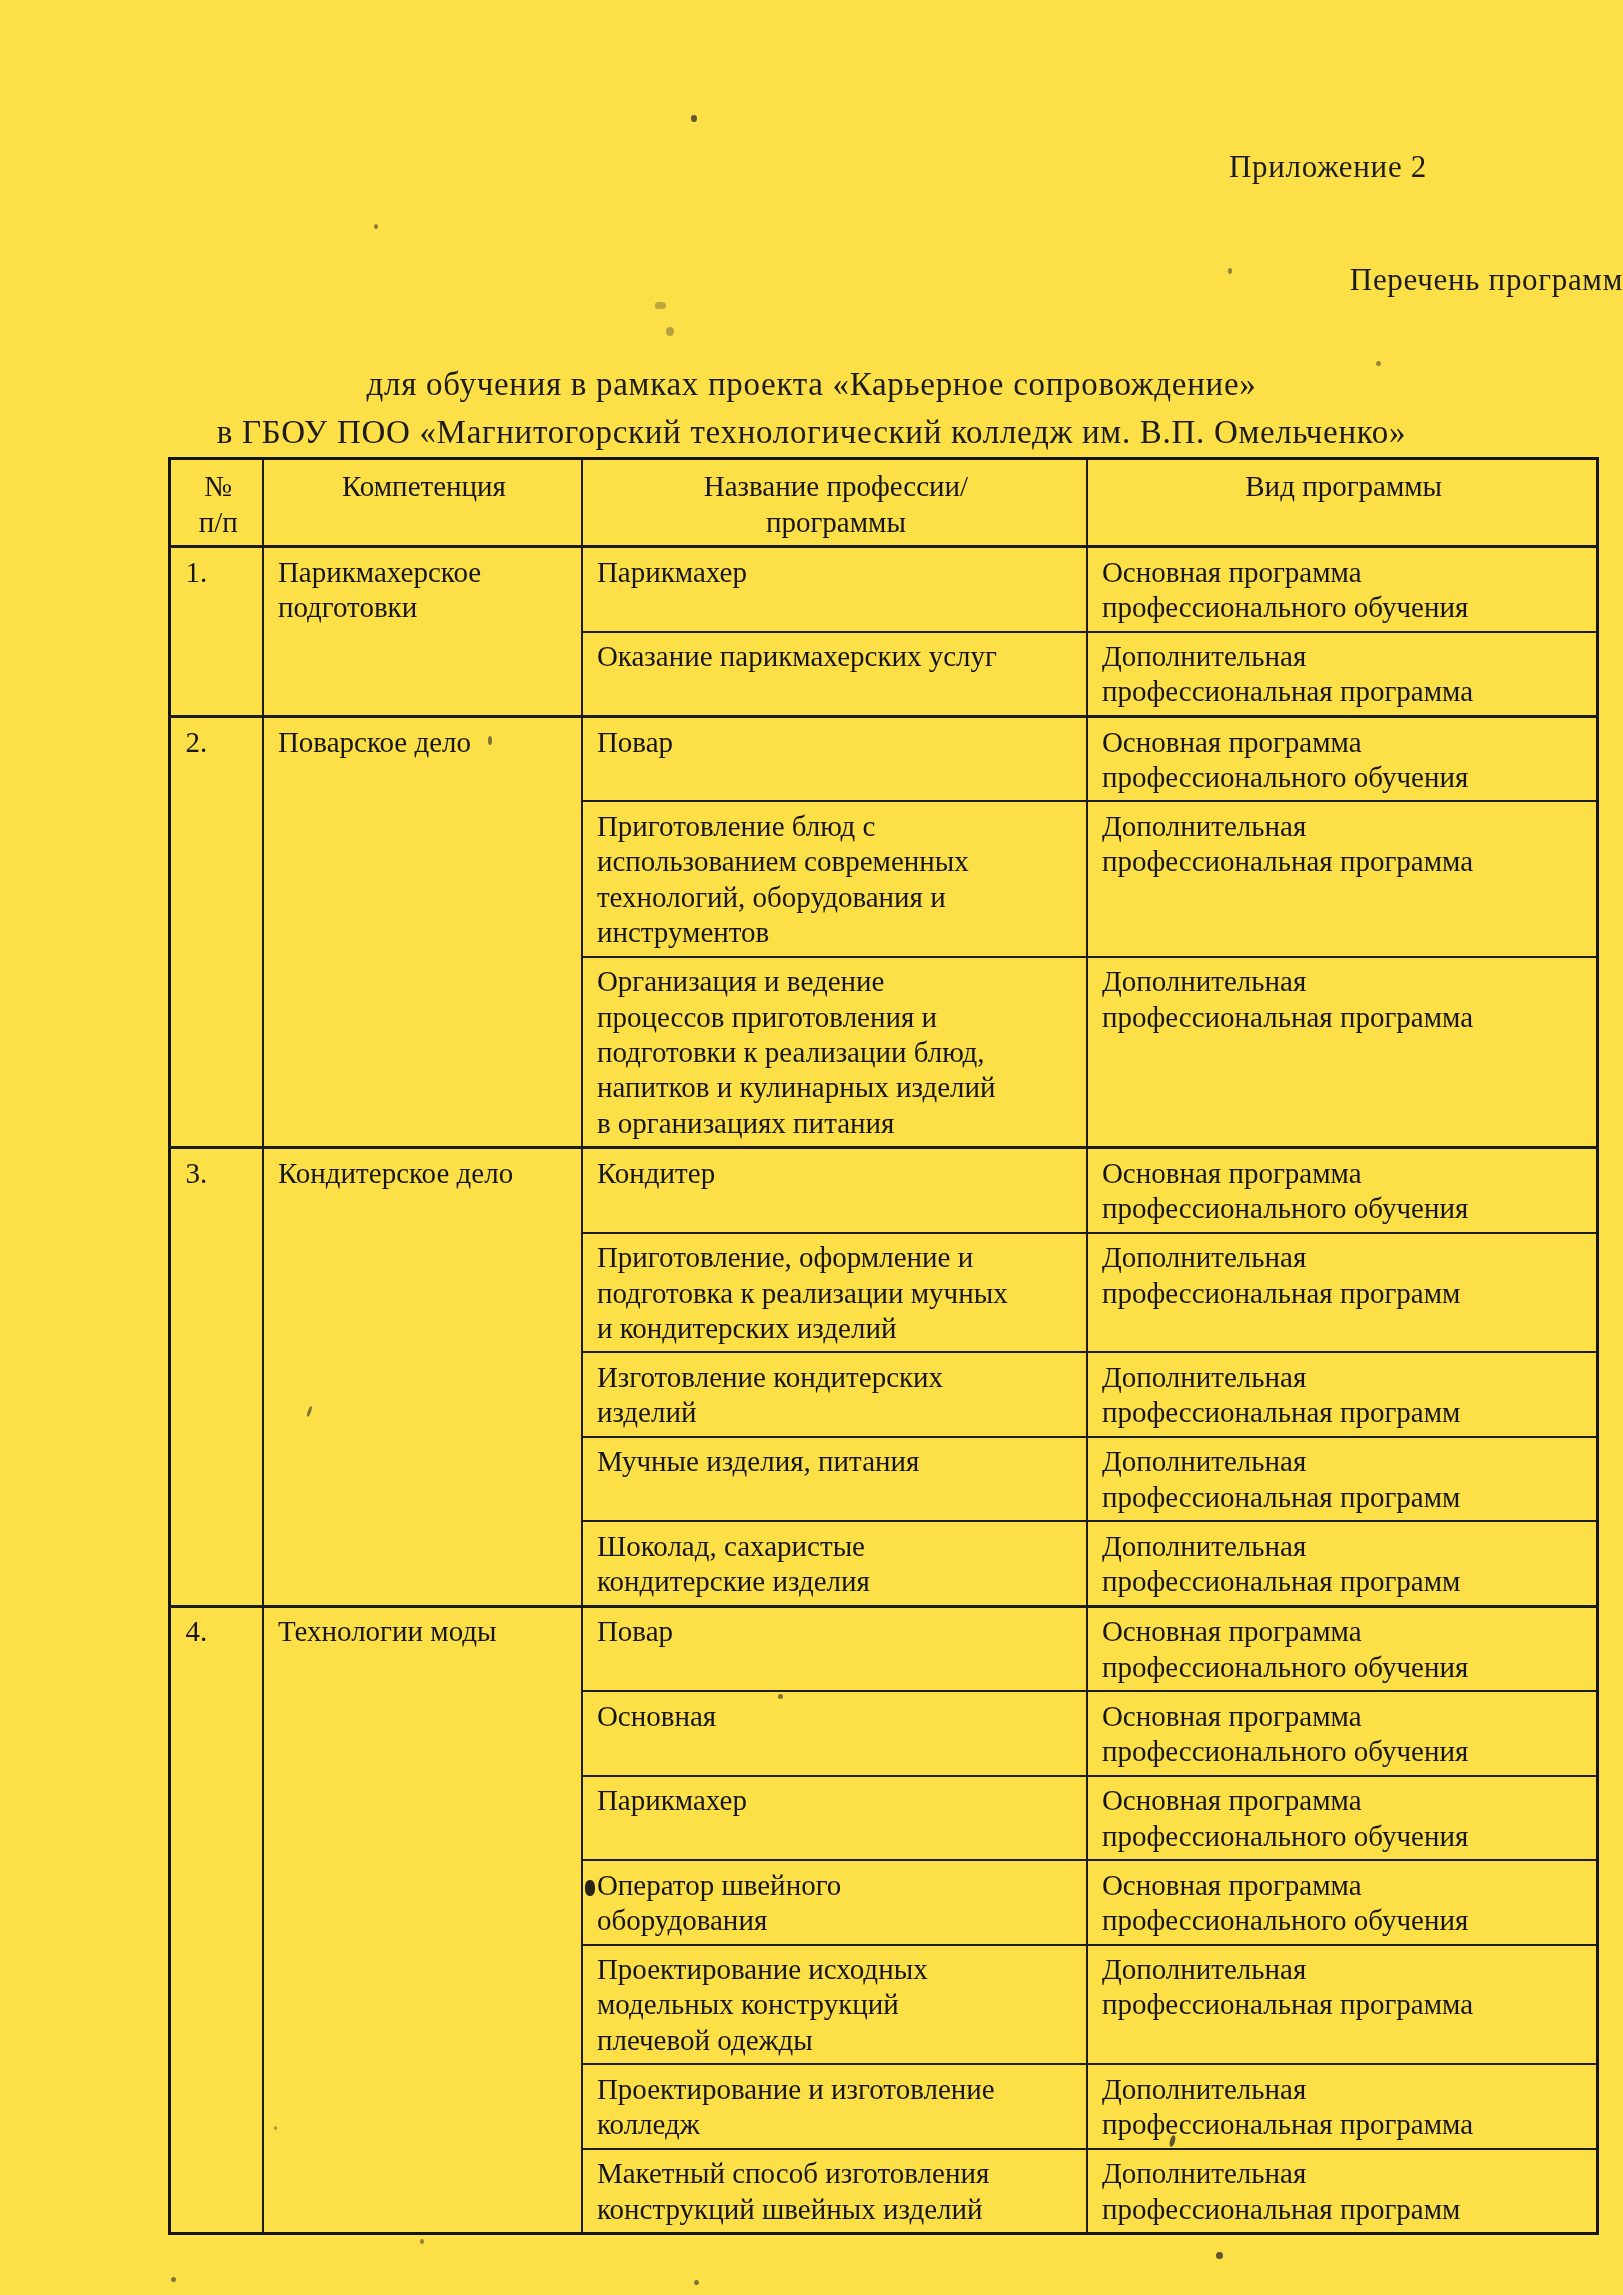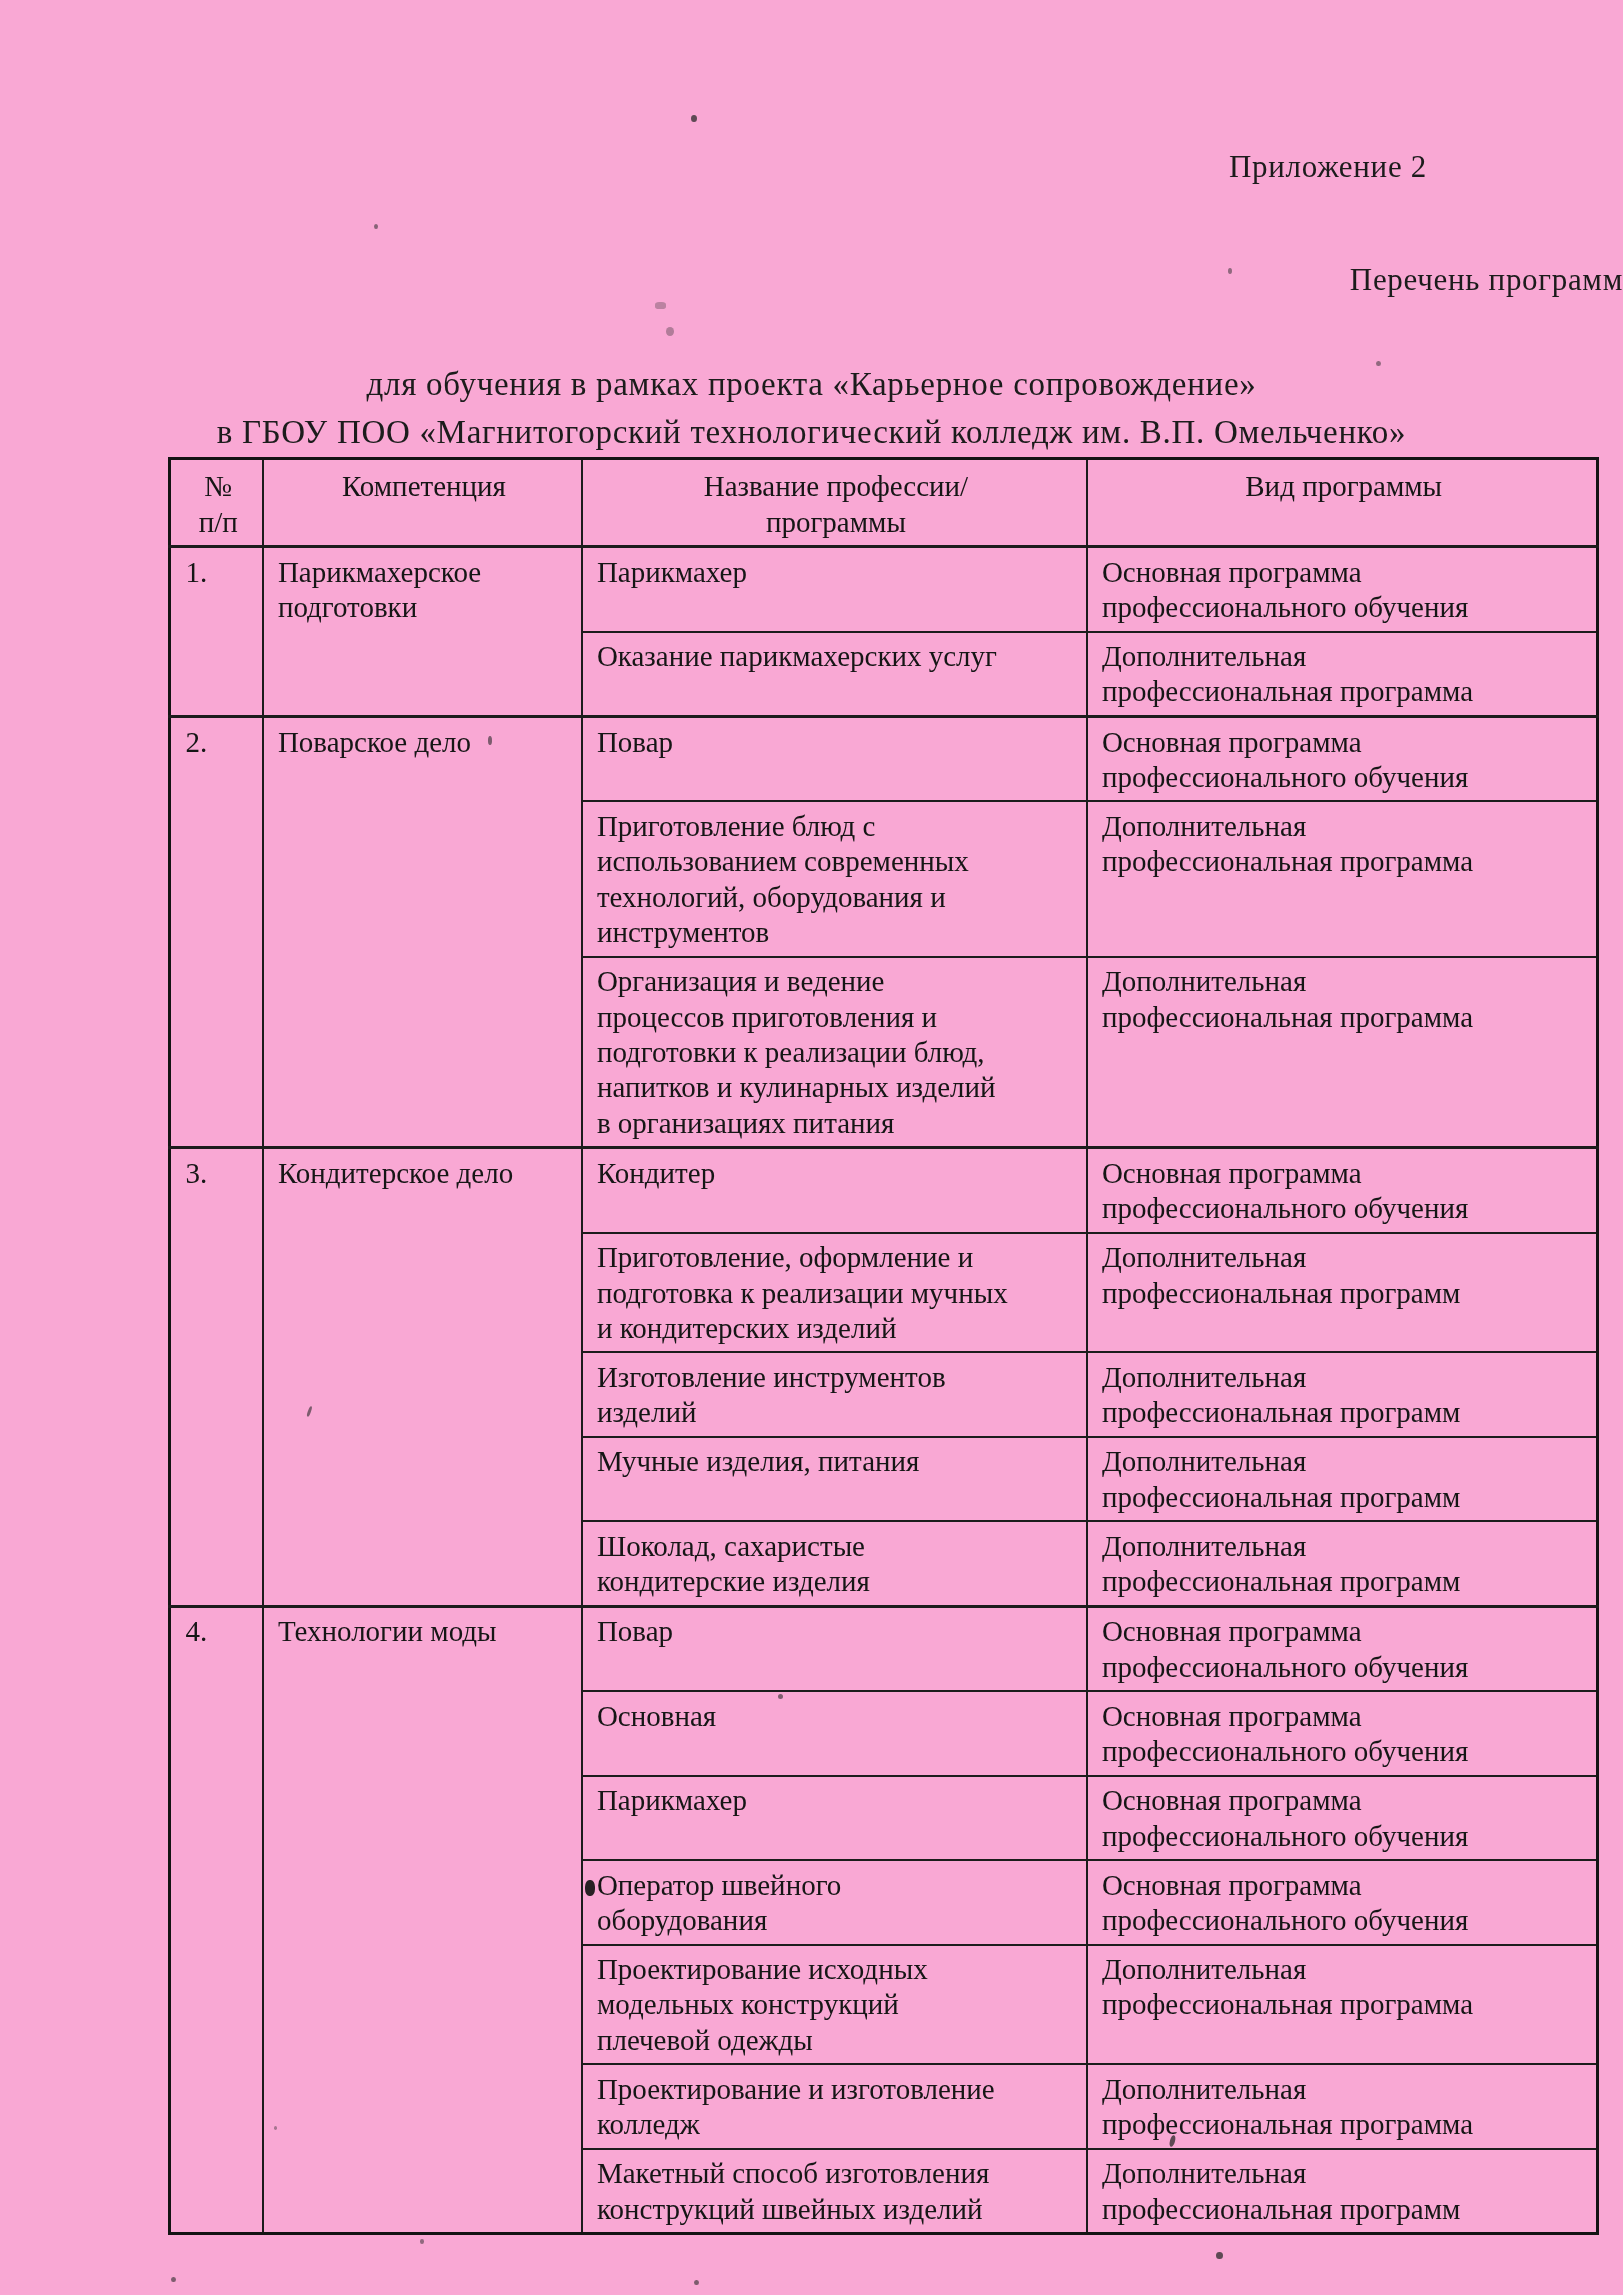--- a/index.html
+++ b/index.html
@@ -1,20 +1,20 @@
 <!DOCTYPE html>
 <html lang="ru" style="font-size:10.5px"><head>
 <meta charset="utf-8">
 <style>
   html,body{margin:0;padding:0;background:#e8e8e8;}
   .page{
     position:relative;
     width:1623px;
     height:2295px;
-    background:#f9a8d4;
+    background:#fde047;
     font-family:"Liberation Serif","DejaVu Serif",serif;
     color:#1c1c1c;
     overflow:hidden;
   }
   .annotation{
     position:absolute;
     top:149px;
     right:196px;
     font-size:31px;
     letter-spacing:0.7px;
@@ -157,21 +157,21 @@
 профессионального обучения</td>
     </tr>
     <tr style="height:117px">
       <td>Приготовление, оформление и
 подготовка к реализации мучных
 и кондитерских изделий</td>
       <td>Дополнительная
 профессиональная программ</td>
     </tr>
     <tr style="height:81px">
-      <td>Изготовление инструментов
+      <td>Изготовление кондитерских
 изделий</td>
       <td>Дополнительная
 профессиональная программ</td>
     </tr>
     <tr style="height:81px">
       <td>Мучные изделия, питания</td>
       <td>Дополнительная
 профессиональная программ</td>
     </tr>
     <tr style="height:81px">

